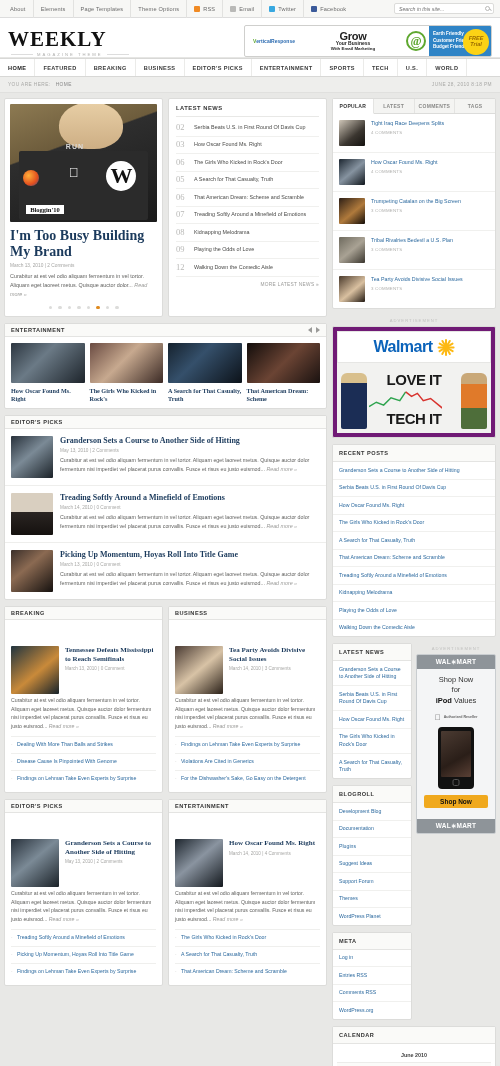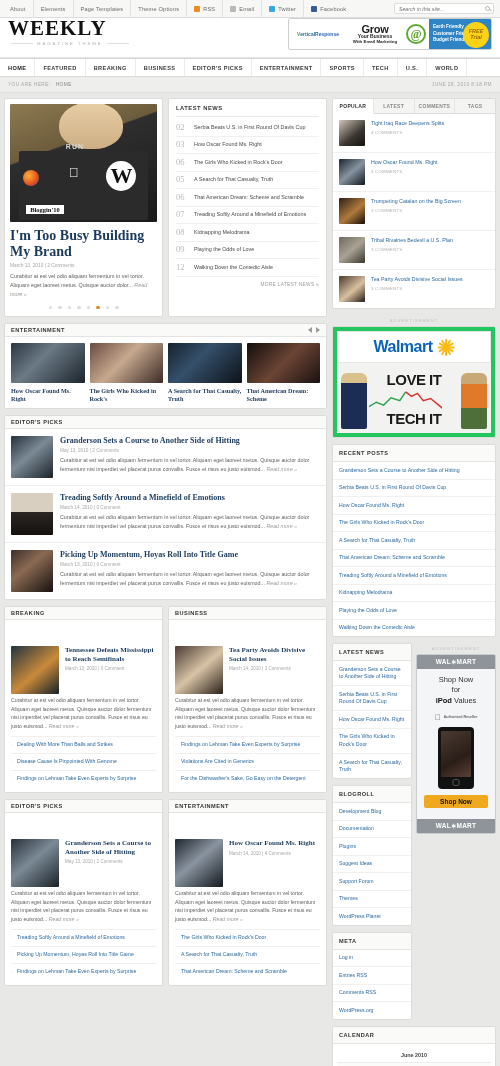--- a/index.html
+++ b/index.html
@@ -39,37 +39,37 @@
     border:0;outline:0;width:100%;font-size:5.2px;color:#b5b5b3;
     font-style:italic; font-family:"Liberation Sans", sans-serif; background:transparent;
   }
   .mag{position:absolute;right:3px;top:2.2px;width:5px;height:5px;
        border:1px solid #b9b9b7;border-radius:50%;}
   .mag:after{content:"";position:absolute;width:2.5px;height:1px;background:#b9b9b7;
        transform:rotate(45deg);right:-2px;bottom:0;}
 
   
   .header{
-    background:#fff;height:40px;display:flex;align-items:flex-start;
+    background:#fff;height:40px;display:flex;align-items:flex-end;
     padding:0 8px; border-bottom:1px solid #e6e6e4;
   }
   .logo{flex:1;}
   .logo .name{
     font-family:"Liberation Serif", serif; font-weight:bold;
     font-size:21px; letter-spacing:1px; color:#111; line-height:1;
   }
   .logo .tag{
     font-size:4.2px;letter-spacing:2px;color:#b0b0ae;margin-top:2px;
     padding-left:3px; display:flex;align-items:center;gap:4px;
   }
   .logo .tag:before,.logo .tag:after{content:"";height:1px;background:#ddd;width:22px;display:block;}
 
   
   .banner{
-    width:204px;height:32px;border:1px solid #cfcfcd;background:#fff;
+    width:248px;height:32px;border:1px solid #cfcfcd;background:#fff;
     display:flex;align-items:stretch;overflow:hidden;border-radius:2px;
     position:relative;
   }
   .bn-vr{width:58px;display:flex;align-items:center;justify-content:center;
      font-size:5px;font-weight:bold;color:#2a6ab0;}
   .bn-vr b{color:#5fa830;}
   .bn-grow{flex:1;display:flex;flex-direction:column;align-items:center;justify-content:center;
      color:#1d1d1d;}
   .bn-grow .g1{font-size:11px;font-weight:bold;line-height:.95;letter-spacing:-.3px;}
   .bn-grow .g2{font-size:5px;font-weight:bold;line-height:1.1;}
@@ -198,21 +198,21 @@
   .tabs div:last-child{border-right:0;}
   .tabs div.on{background:#fff;color:#333;border-bottom:1px solid #fff;margin-bottom:-1px;}
   .prow{display:flex;gap:6px;padding:6px;border-bottom:1px solid #f0f0ee;align-items:flex-start;}
   .prow:last-child{border-bottom:0;}
   .pthumb2{width:26px;height:26px;flex:none;border-radius:1px;}
   .ptxt{font-size:5.3px;color:#2d6a9f;line-height:1.4;}
   .pcmt{font-size:4.4px;color:#b0b0ae;margin-top:3px;letter-spacing:.2px;}
 
   .adlabel{font-size:4.2px;color:#c2c2c0;letter-spacing:1px;text-align:center;padding:3px 0;}
   .adbox{background:#fff;border:1px solid #dcdcda;border-radius:2px;padding:4px;margin-bottom:6px;}
-  .walmart{background:#22c55e;}
+  .walmart{background:#701a75;}
   .wm-top{background:#fff;border:1px solid #e6e6e4;padding:6px 4px;display:flex;
     align-items:center;justify-content:center;gap:5px;}
   .wm-word{font-size:16px;font-weight:bold;color:#0b63ba;letter-spacing:-.5px;}
   .wm-spark{position:relative;width:17px;height:17px;}
   .wm-spark span{position:absolute;left:7.4px;top:0;width:2.2px;height:17px;background:#fdb913;
     border-radius:1px;transform-origin:50% 50%;}
   .wm-bot{height:70px;background:#f2f2f0;position:relative;overflow:hidden;
     display:flex;align-items:center;justify-content:center;}
   .wm-bot .lv{font-size:15px;font-weight:bold;color:#1a1a1a;letter-spacing:-.5px;
     position:absolute;top:8px;left:50%;transform:translateX(-50%);}

